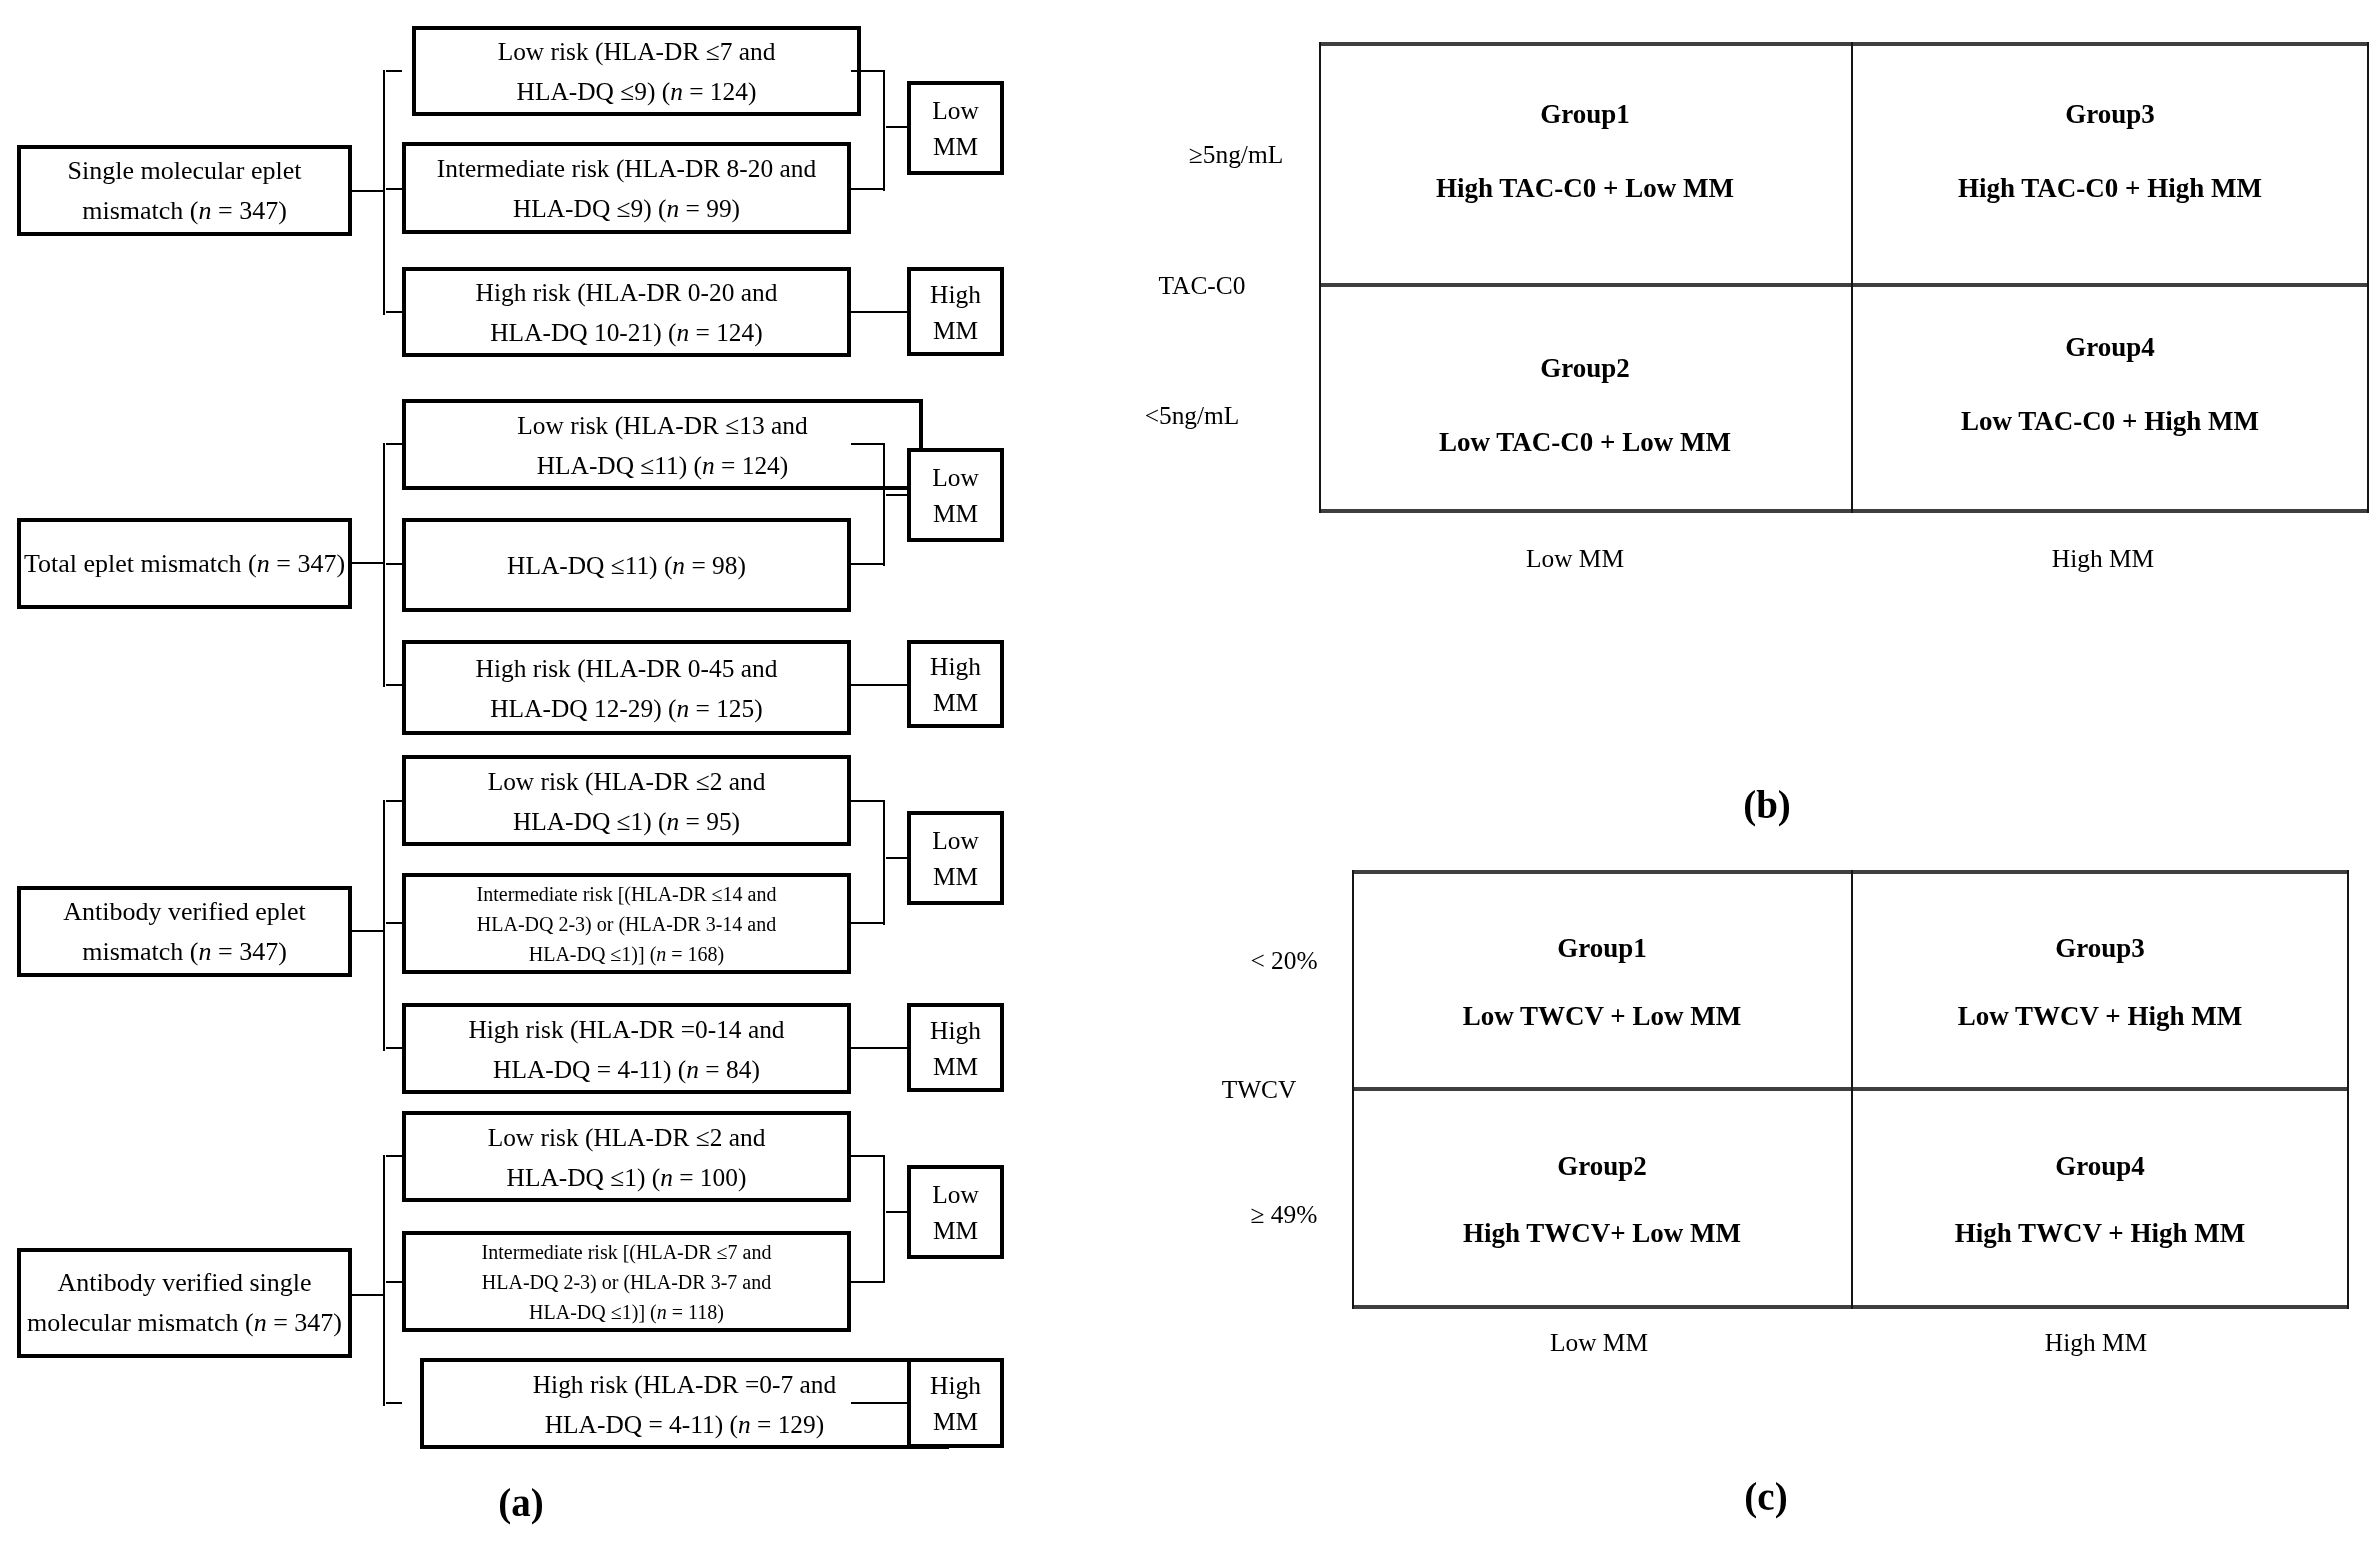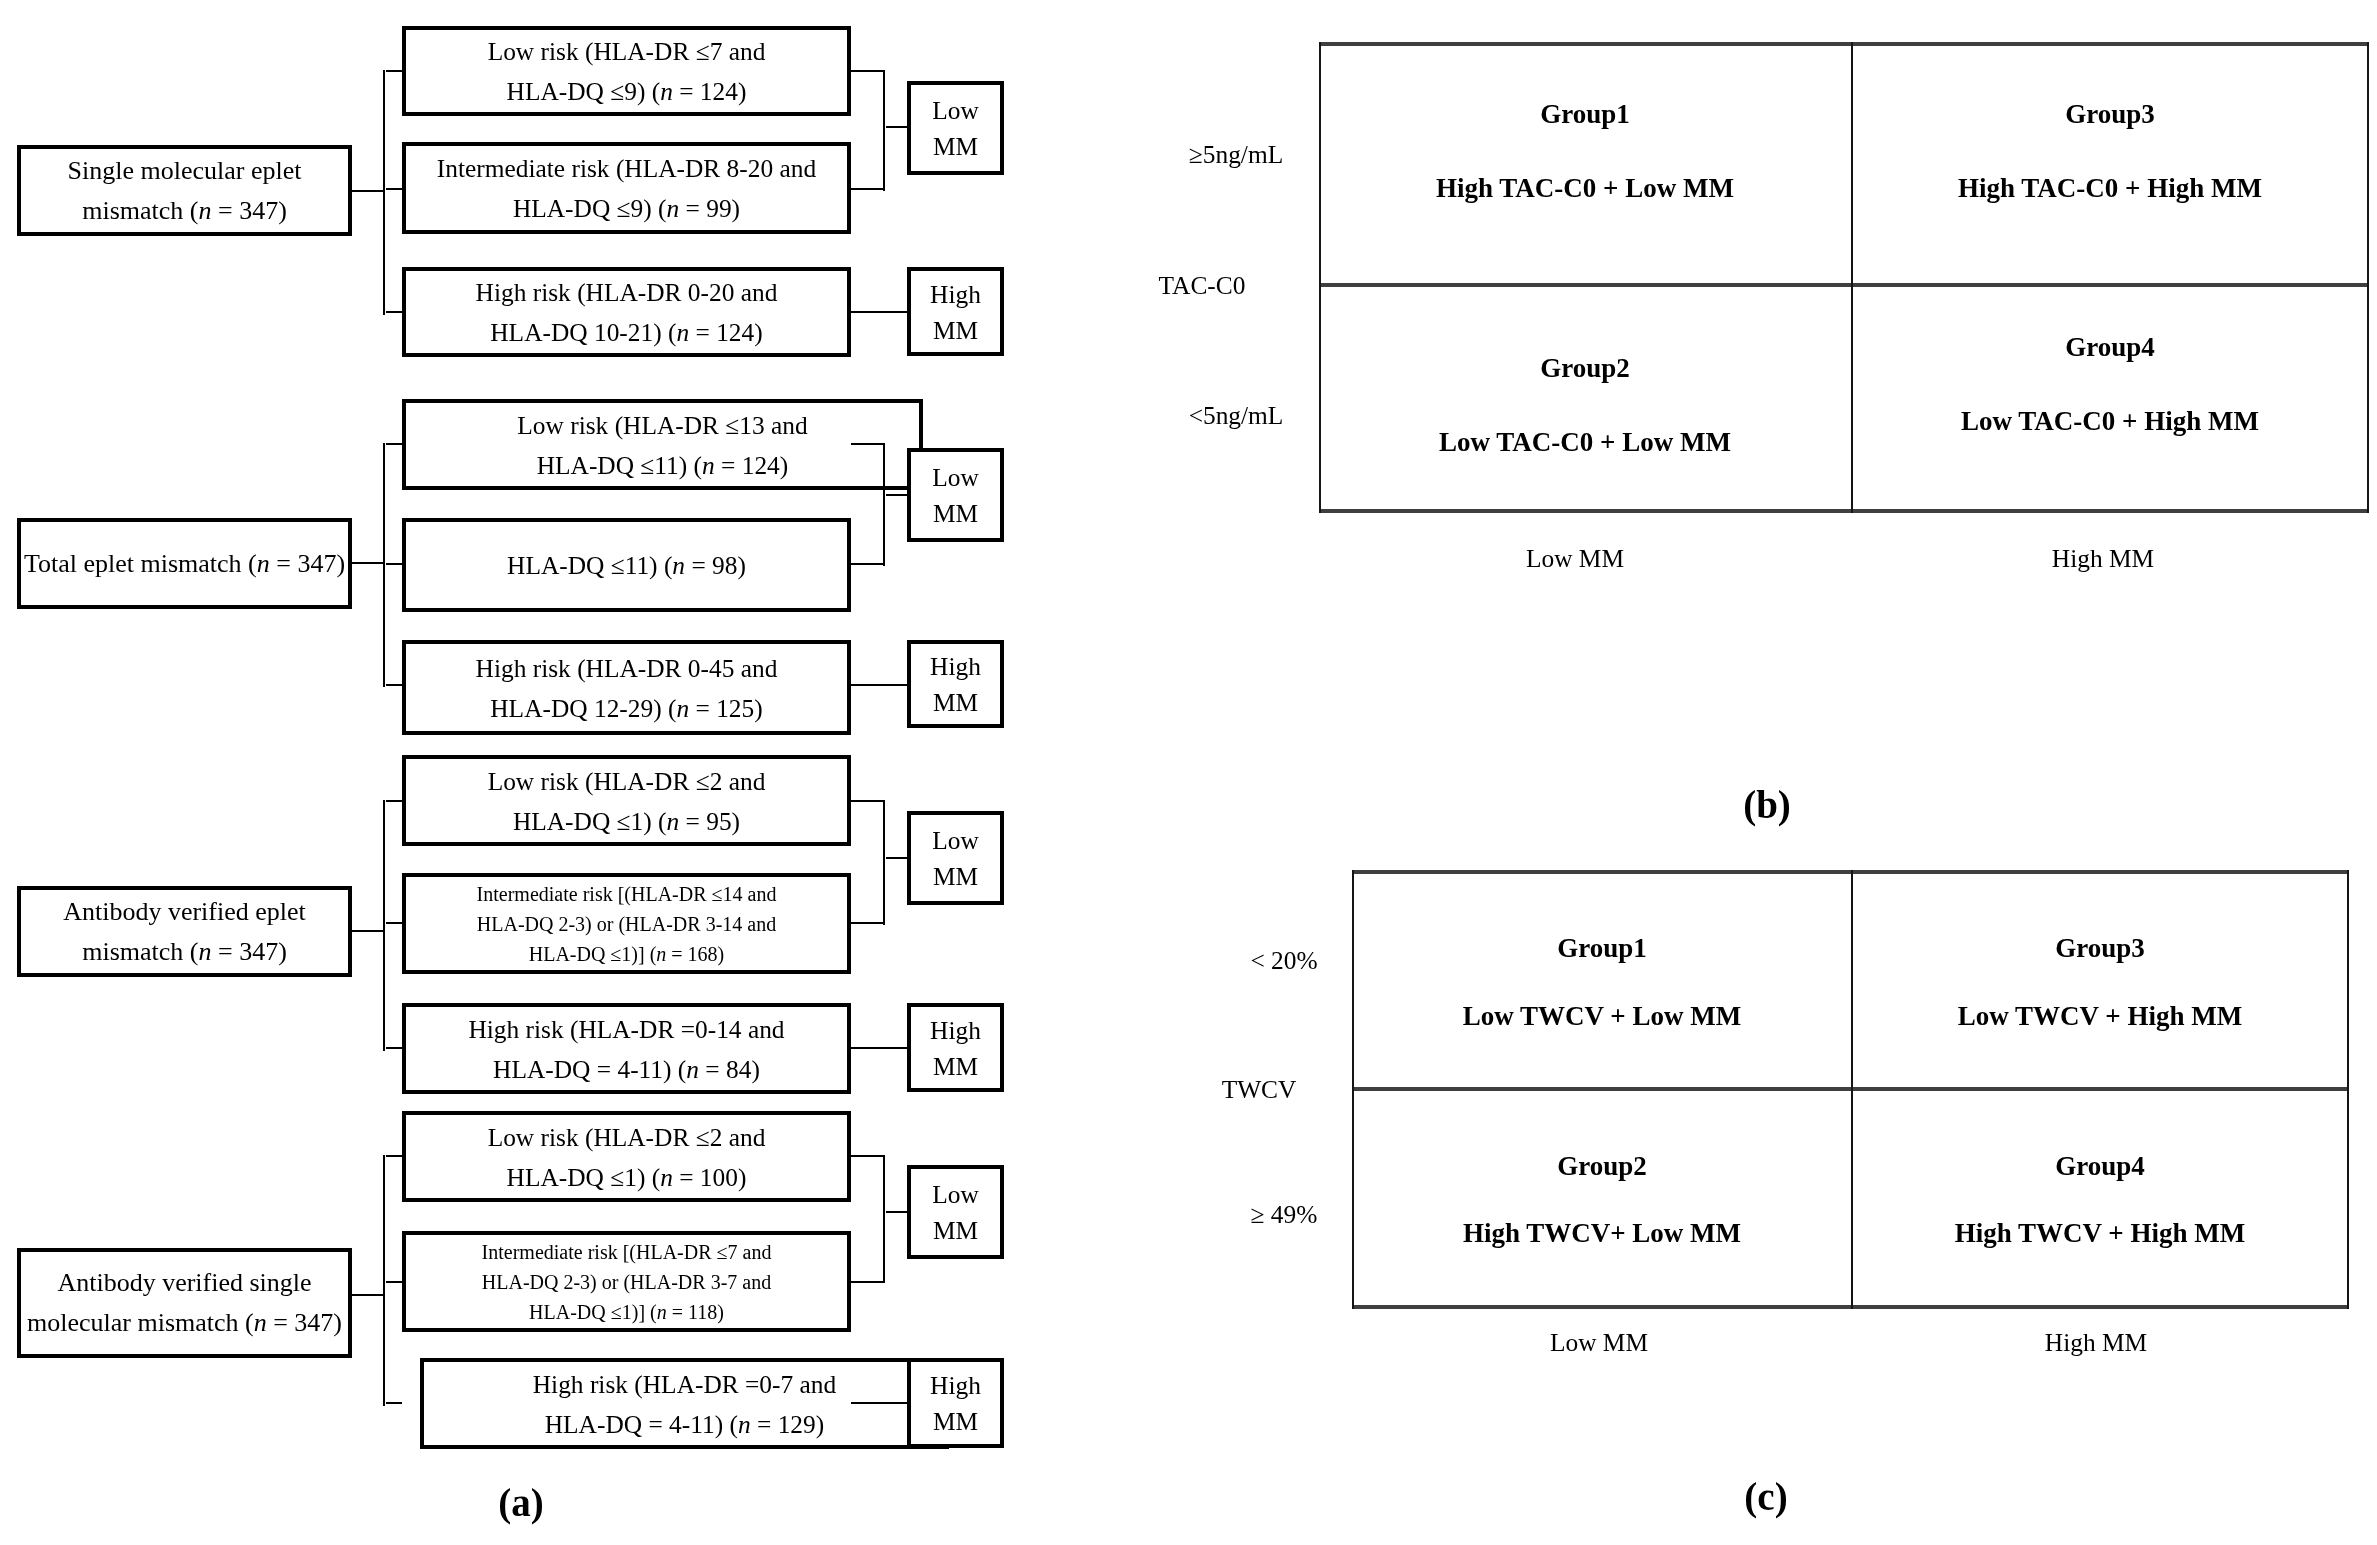--- a/index.html
+++ b/index.html
@@ -26,21 +26,21 @@
 <body>
 
 <div class="canvas">
 
   <div>
 
     <div class="box parent" style="left:17px;top:145px;width:335px;height:91px">
       <div class="ln itn">Single molecular eplet</div>
       <div class="ln itn">mismatch (<i>n</i> = 347)</div>
     </div>
-    <div class="box child" style="left:402px;top:26px;width:449px;height:90px">
+    <div class="box child" style="left:412px;top:26px;width:449px;height:90px">
       <div class="ln itn">Low risk (HLA-DR ≤7 and</div>
       <div class="ln itn">HLA-DQ ≤9) (<i>n</i> = 124)</div>
     </div>
     <div class="box child" style="left:402px;top:142px;width:449px;height:92px">
       <div class="ln itn">Intermediate risk (HLA-DR 8-20 and</div>
       <div class="ln itn">HLA-DQ ≤9) (<i>n</i> = 99)</div>
     </div>
     <div class="box child" style="left:402px;top:267px;width:449px;height:90px">
       <div class="ln itn">High risk (HLA-DR 0-20 and</div>
       <div class="ln itn">HLA-DQ 10-21) (<i>n</i> = 124)</div>
@@ -175,21 +175,21 @@
   <div>
     <div class="ghl" style="left:1319px;top:42px;width:1050px"></div>
     <div class="ghl" style="left:1319px;top:283px;width:1050px"></div>
     <div class="ghl" style="left:1319px;top:509px;width:1050px"></div>
     <div class="gvl" style="left:1319px;top:42px;height:471px"></div>
     <div class="gvl" style="left:1851px;top:42px;height:471px"></div>
     <div class="gvl" style="left:2367px;top:42px;height:471px"></div>
 
     <div class="lbl" style="left:1236px;top:154px">≥5ng/mL</div>
     <div class="lbl" style="left:1202px;top:285px">TAC-C0</div>
-    <div class="lbl" style="left:1236px;top:415px">&lt;5ng/mL</div>
+    <div class="lbl" style="left:1192px;top:415px">&lt;5ng/mL</div>
 
     <div class="cellt" style="left:1585px;top:114px">Group1</div>
     <div class="cellt" style="left:1585px;top:188px">High TAC-C0 + Low MM</div>
     <div class="cellt" style="left:2110px;top:114px">Group3</div>
     <div class="cellt" style="left:2110px;top:188px">High TAC-C0 + High MM</div>
     <div class="cellt" style="left:1585px;top:368px">Group2</div>
     <div class="cellt" style="left:1585px;top:442px">Low TAC-C0 + Low MM</div>
     <div class="cellt" style="left:2110px;top:347px">Group4</div>
     <div class="cellt" style="left:2110px;top:421px">Low TAC-C0 + High MM</div>
 

